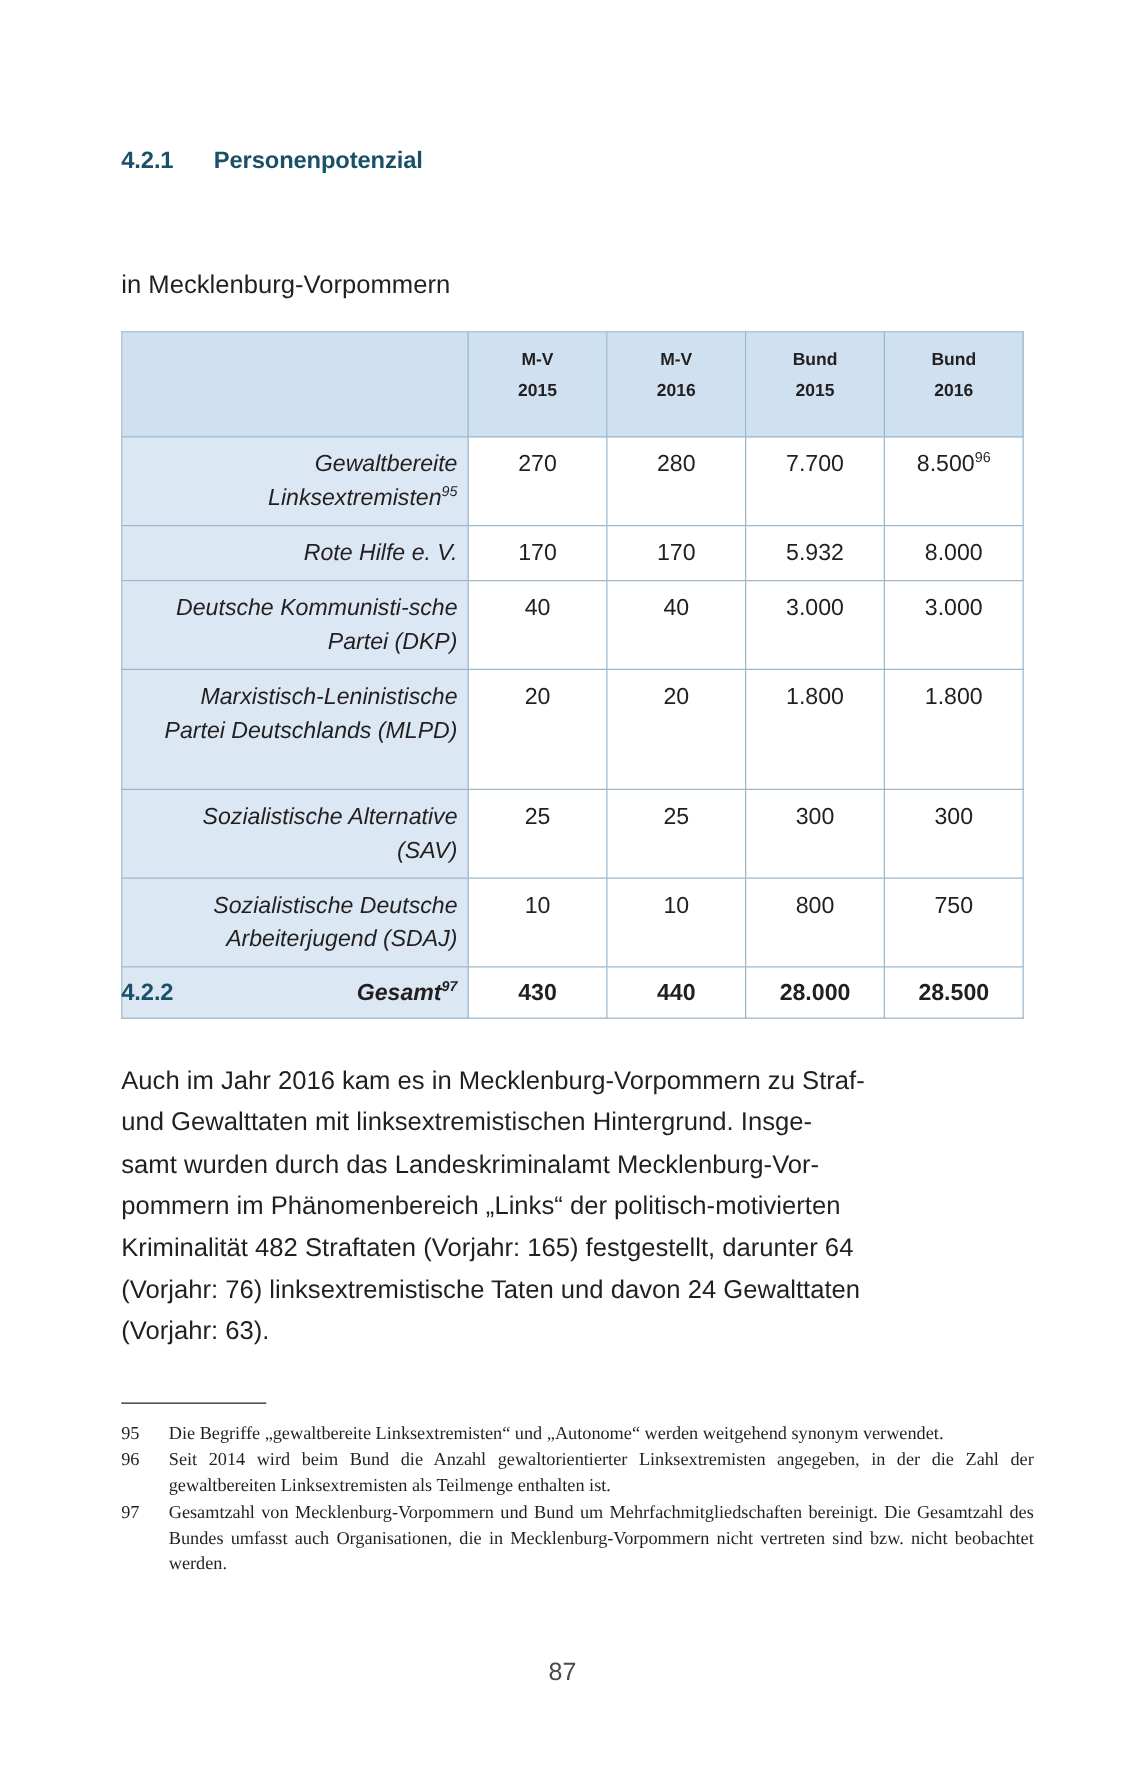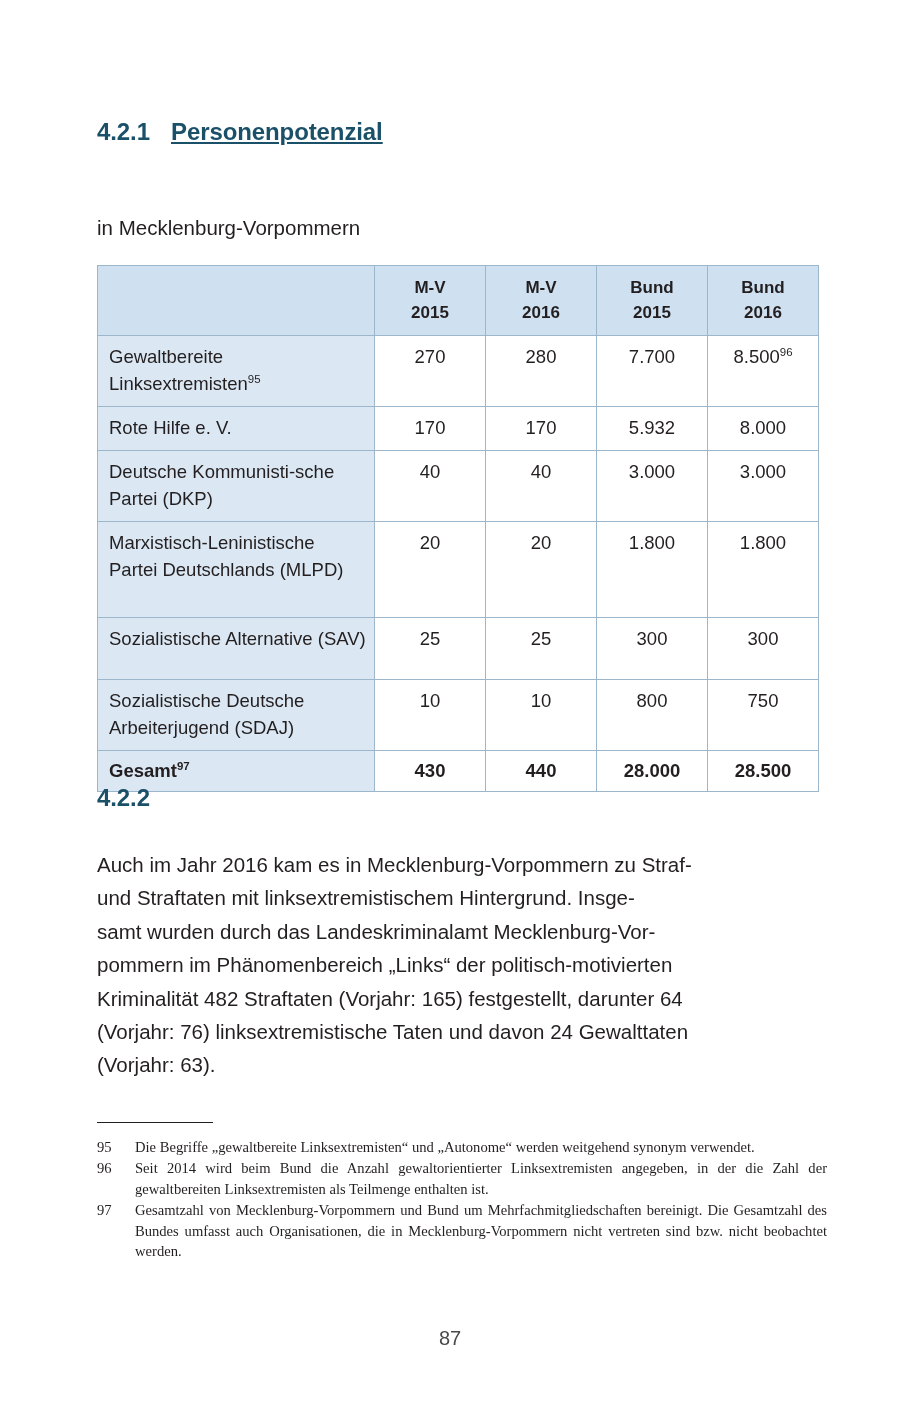--- a/index.html
+++ b/index.html
@@ -25,30 +25,30 @@
     position: absolute;
     left: 97px;
     top: 0;
     width: 722px;
   }
 
   
   .section-head {
     color: #1b5069;
     font-weight: bold;
-    font-size: 24px;
+    font-size: 19px;
     letter-spacing: -0.1px;
     display: flex;
     align-items: baseline;
   }
   .section-head .num {
     width: 74px;
     flex: 0 0 74px;
   }
-  .section-head .txt { flex: 1 1 auto; text-decoration: underline; }
+  .section-head .txt { flex: 1 1 auto; }
 
   #head-421 { position: absolute; top: 118px; }
   #head-422 { position: absolute; top: 784px; }
 
   
   .table-caption {
     position: absolute;
     top: 181px;
     font-size: 20.5px;
     line-height: 31px;
@@ -72,35 +72,36 @@
   table.pp col.cn { width: 111px; }
 
   table.pp th, table.pp td {
     border: 1px solid #9cb7cc;
     vertical-align: top;
     padding: 0;
   }
   table.pp thead th {
     background: #cfe1f1;
     font-weight: bold;
-    font-size: 17px;
+    font-size: 14px;
     line-height: 25px;
     text-align: center;
-    padding: 9px 4px 10px 4px;
+    padding: 9px 4px 24px 4px;
     height: 44px;
   }
   table.pp thead th.blank {
     background: #cfe1f1;
   }
   table.pp tbody td.label {
     background: #dbe8f4;
     font-size: 18.5px;
     line-height: 27px;
-    text-align: left;
+    text-align: right;
     padding: 7px 8px 9px 11px;
+    font-style: italic;
   }
   table.pp tbody td.num {
     background: #ffffff;
     font-size: 18.5px;
     line-height: 27px;
     text-align: center;
     padding: 7px 6px 9px 6px;
   }
   table.pp tbody tr.total td.label {
     font-weight: bold;
@@ -281,21 +282,21 @@
         </tbody>
       </table>
     </div>
 
     <div class="section-head" id="head-422">
       <span class="num">4.2.2</span>
     </div>
 
     <div class="body-par">
       <span class="justified">Auch im Jahr 2016 kam es in Mecklenburg-Vorpommern zu Straf-</span>
-      <span class="justified">und Straftaten mit linksextremistischem Hintergrund. Insge-</span>
+      <span class="justified">und Gewalttaten mit linksextremistischen Hintergrund. Insge-</span>
       <span class="justified">samt wurden durch das Landeskriminalamt Mecklenburg-Vor-</span>
       <span class="justified">pommern im Phänomenbereich „Links“ der politisch-motivierten</span>
       <span class="justified">Kriminalität 482 Straftaten (Vorjahr: 165) festgestellt, darunter 64</span>
       <span class="justified">(Vorjahr: 76) linksextremistische Taten und davon 24 Gewalttaten</span>
       <span>(Vorjahr: 63).</span>
     </div>
 
     <div class="footnotes">
       <div class="fn-rule"></div>
       <div class="fn-item">

